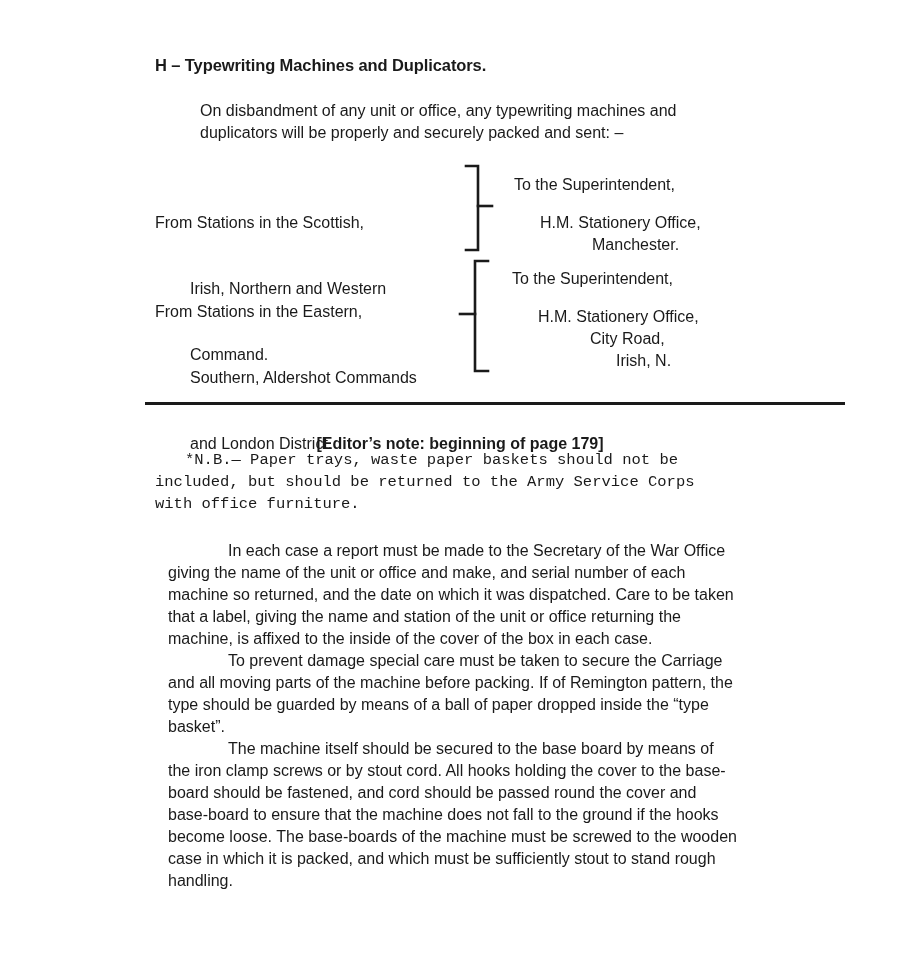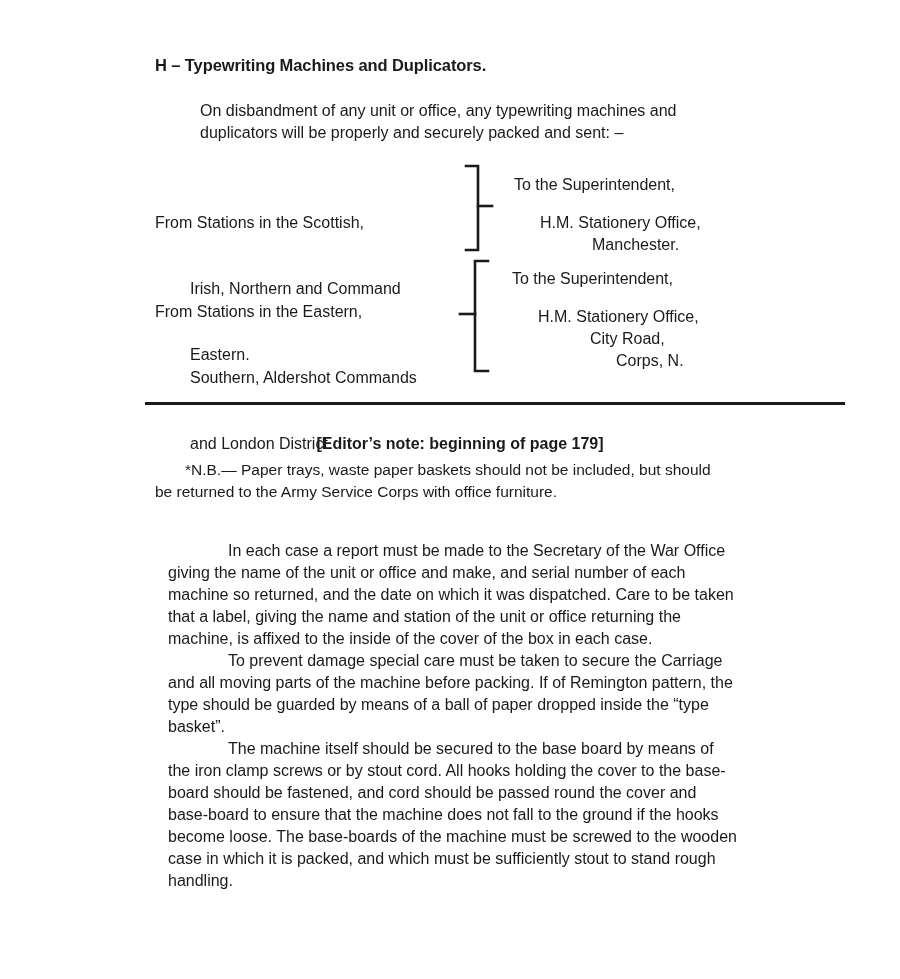--- a/index.html
+++ b/index.html
@@ -99,25 +99,26 @@
     text-align: center;
     font-size: 16px;
     line-height: 22px;
     font-weight: bold;
   }
 
   
   .nb-note {
     position: absolute;
     left: 155px;
-    top: 459px;
+    top: 449px;
     width: 570px;
     font-size: 15.5px;
     line-height: 22px;
     text-indent: 30px;
+    font-family: Liberation Mono, monospace;
   }
 
   
   .body-block {
     position: absolute;
     left: 168px;
     top: 540px;
     width: 572px;
     font-size: 16px;
     line-height: 22px;
@@ -133,22 +134,22 @@
 <div class="page">
 
   <div class="section-heading">H – Typewriting Machines and Duplicators.</div>
 
   <div class="intro-para">On disbandment of any unit or office, any typewriting machines and duplicators will be properly and securely packed and sent: –</div>
 
   <div class="brace-group">
 
     <div class="from-block" style="left:155px; top:168px;">
       <span class="ln">From Stations in the Scottish,</span>
-      <span class="ln i1">Irish, Northern and Command</span>
-      <span class="ln i1">Eastern.</span>
+      <span class="ln i1">Irish, Northern and Western</span>
+      <span class="ln i1">Command.</span>
     </div>
 
     <svg class="brace-svg" style="left:460px; top:162px;" width="40" height="92" viewBox="0 0 40 92">
       <path d="M 6 4 L 18 4 L 18 44 L 18 88 L 6 88" fill="none" stroke="#1a1a1a" stroke-width="2.6" stroke-linecap="square"></path>
       <path d="M 18 44 L 32 44" fill="none" stroke="#1a1a1a" stroke-width="2.6" stroke-linecap="square"></path>
     </svg>
 
     <div class="to-block" style="left:514px; top:174px;">
       <span class="ln">To the Superintendent,</span>
       <span class="ln i1">H.M. Stationery Office,</span>
@@ -166,21 +167,21 @@
 
     <svg class="brace-svg" style="left:456px; top:257px;" width="40" height="118" viewBox="0 0 40 118">
       <path d="M 32 4 L 19 4 L 19 57 L 19 114 L 32 114" fill="none" stroke="#1a1a1a" stroke-width="2.6" stroke-linecap="square"></path>
       <path d="M 19 57 L 4 57" fill="none" stroke="#1a1a1a" stroke-width="2.6" stroke-linecap="square"></path>
     </svg>
 
     <div class="to-block" style="left:512px; top:268px;">
       <span class="ln">To the Superintendent,</span>
       <span class="ln i1">H.M. Stationery Office,</span>
       <span class="ln i3">City Road,</span>
-      <span class="ln i4">Corps, N.</span>
+      <span class="ln i4">Irish, N.</span>
     </div>
   </div>
 
   <div class="page-rule"></div>
 
   <div class="editor-note">[Editor’s note: beginning of page 179]</div>
 
   <div class="nb-note">*N.B.— Paper trays, waste paper baskets should not be included, but should be returned to the Army Service Corps with office furniture.</div>
 
   <div class="body-block">

